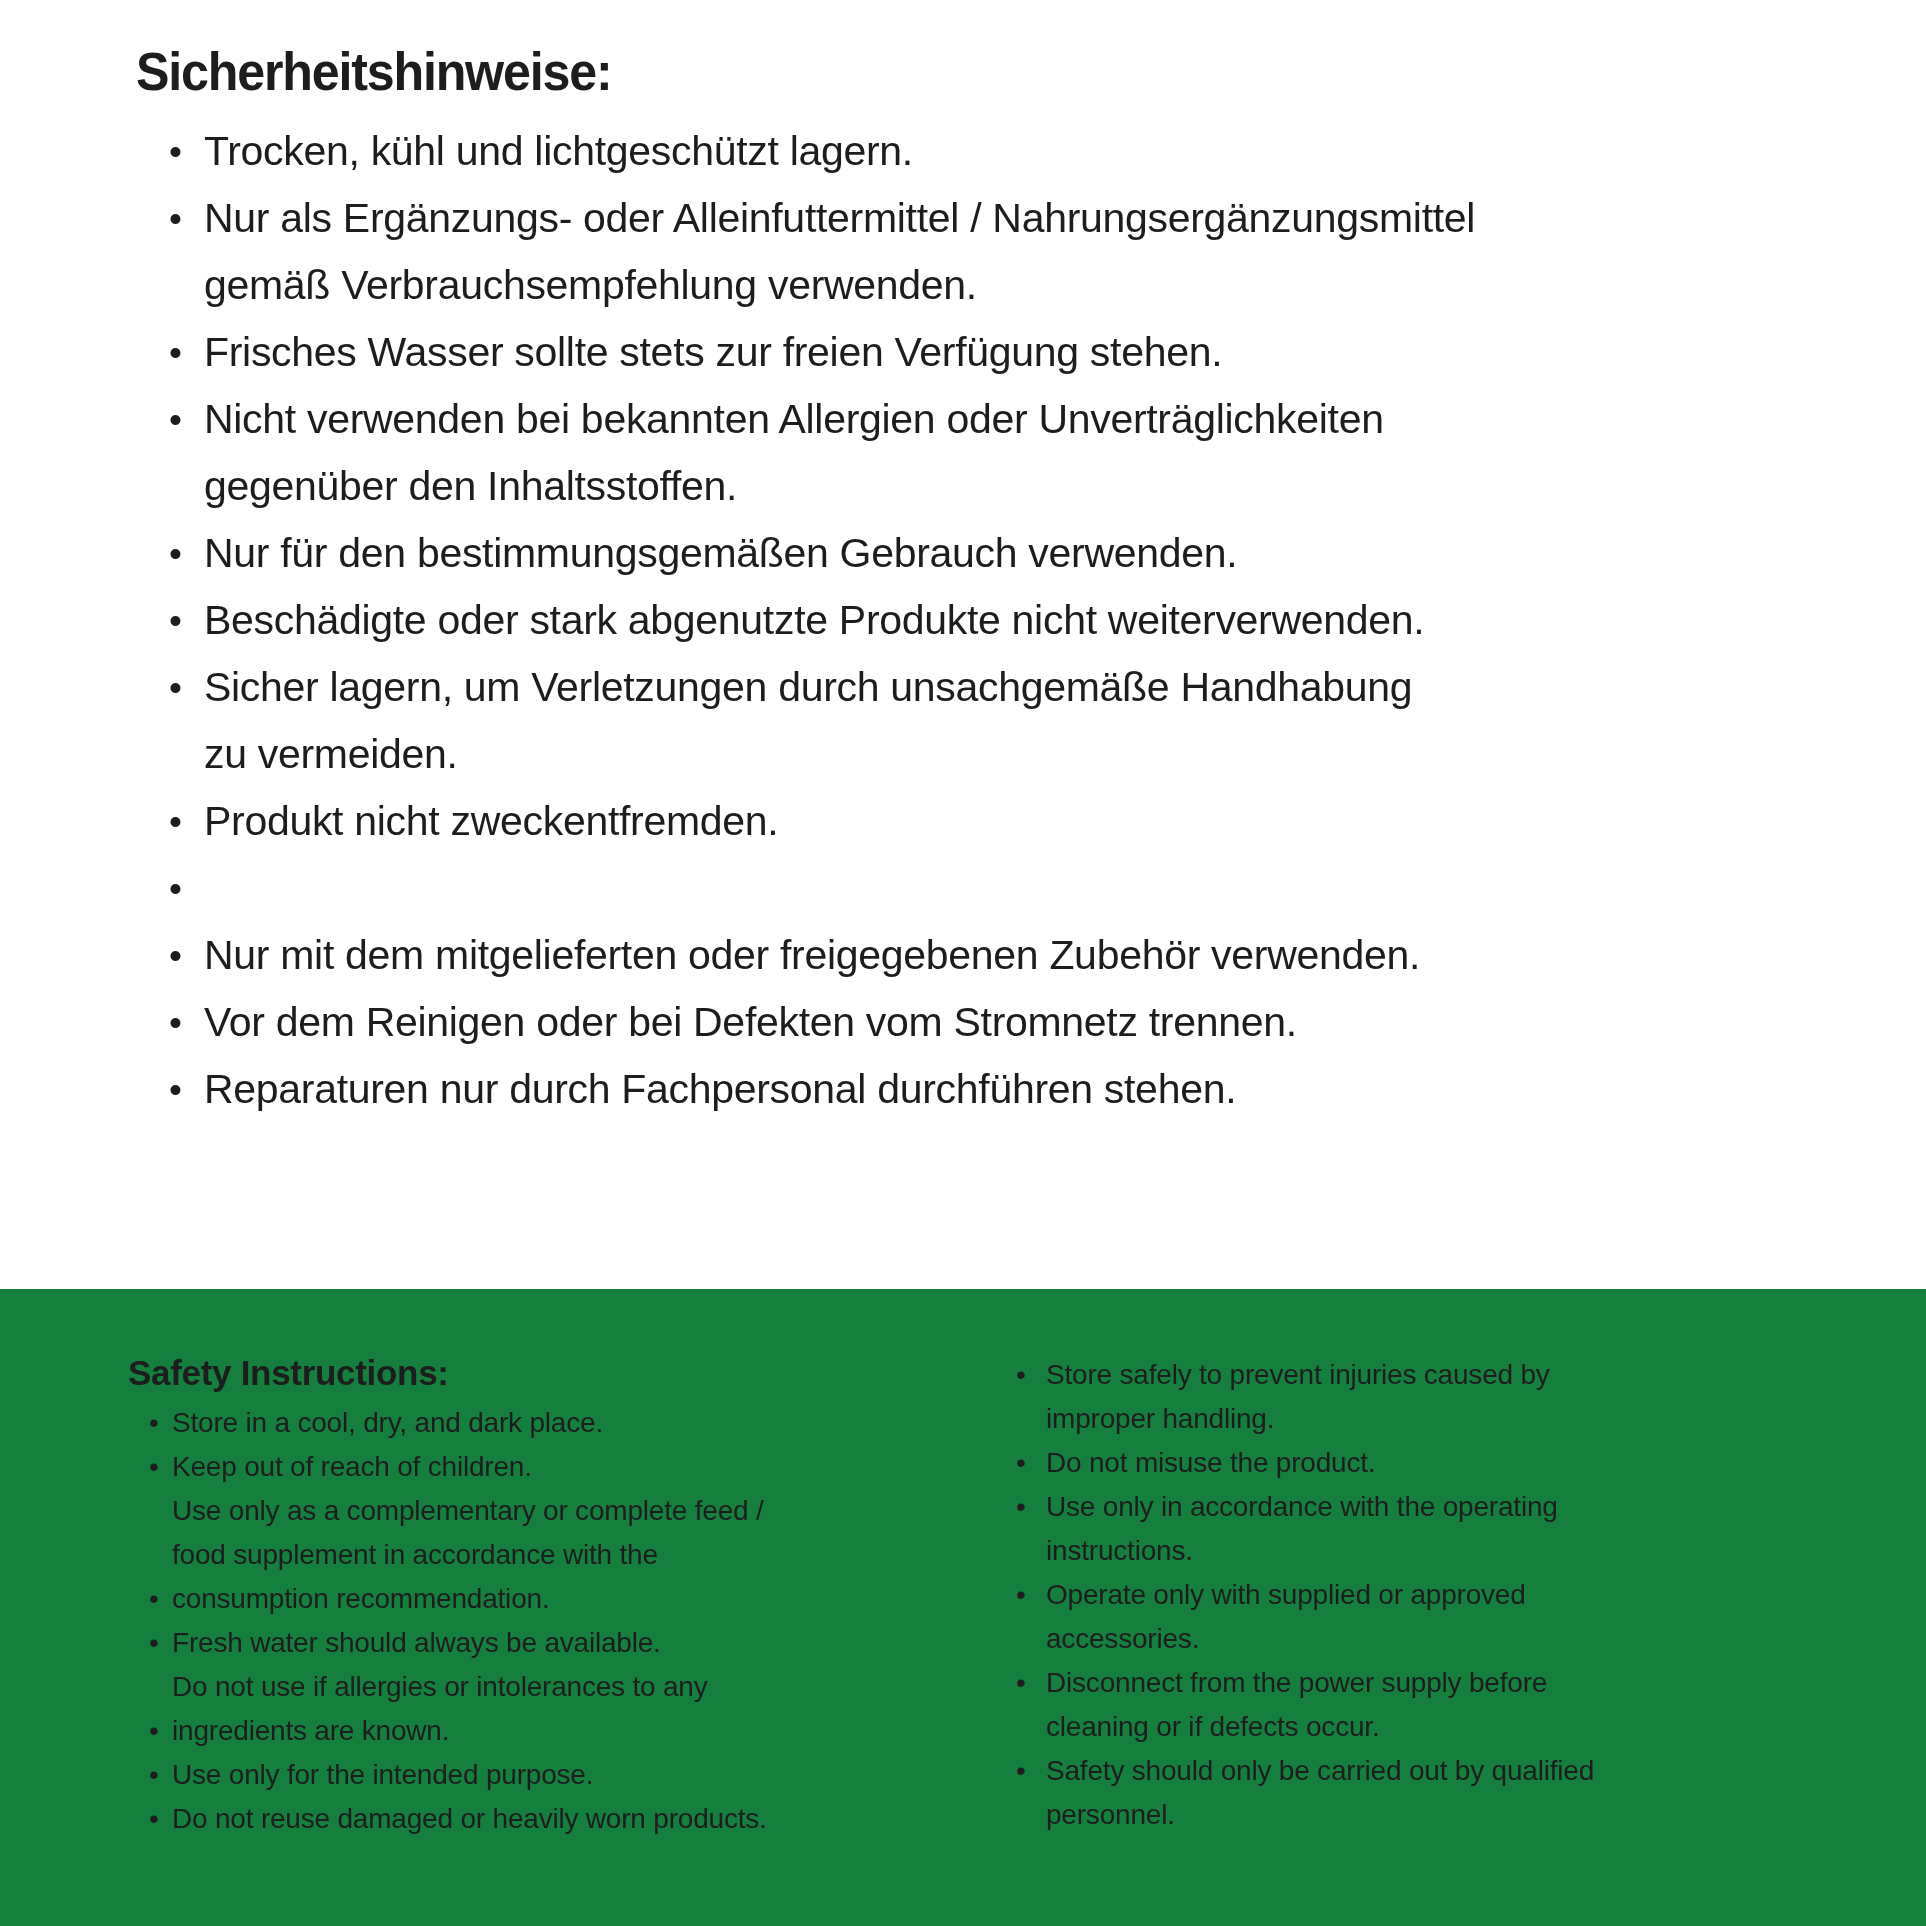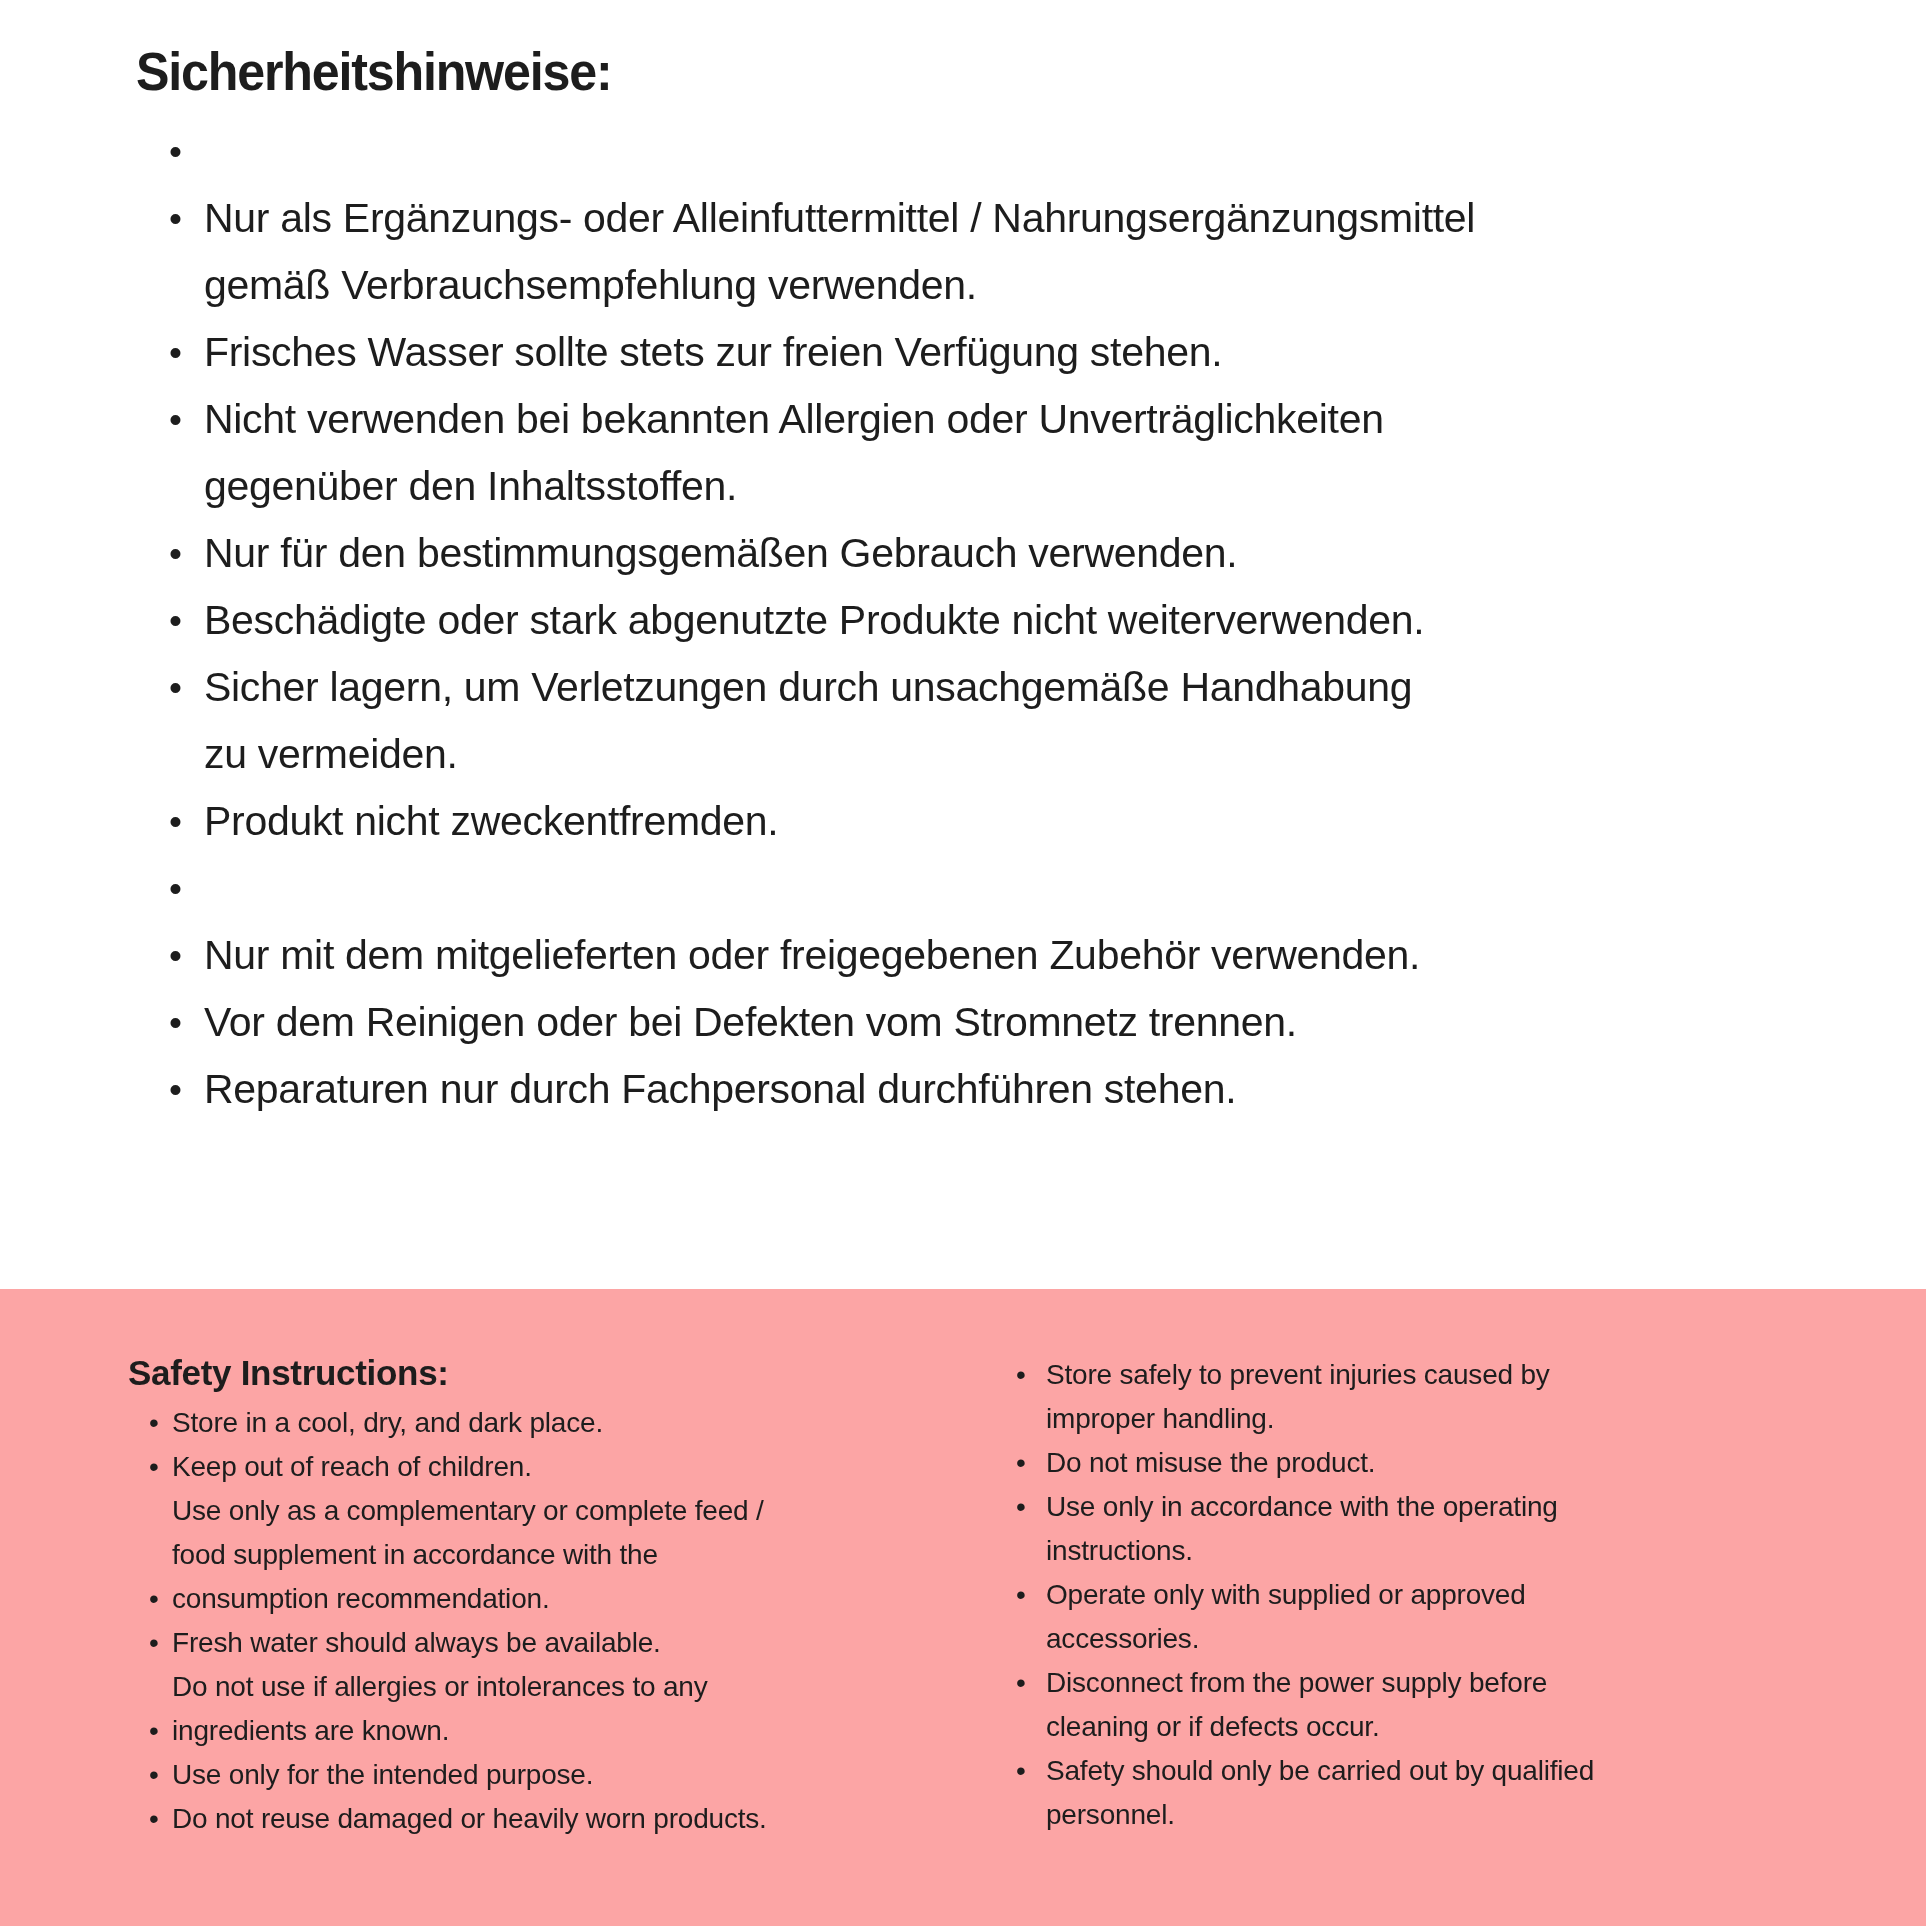--- a/index.html
+++ b/index.html
@@ -60,21 +60,21 @@
     white-space: pre-line;
   }
 
   
   .en-section {
     position: absolute;
     left: 0;
     top: 1289px;
     width: 1926px;
     height: 638px;
-    background: #fca5a5;
+    background: #15803d;
     box-sizing: border-box;
     padding: 64px 58px 0 128px;
     display: flex;
     align-items: flex-start;
   }
   .col-left {
     flex: 0 0 867px;
   }
   .col-right {
     flex: 1 1 auto;
@@ -113,20 +113,21 @@
   }
 </style>
 </head>
 <body>
 
 <div class="de-section">
   <h1 class="title-de">Sicherheitshinweise:</h1>
   <ul class="list de-list">
     <li class="row">
       <span class="dot-cell"></span>
+      <span class="txt">Trocken, kühl und lichtgeschützt lagern.</span>
     </li>
     <li class="row">
       <span class="dot-cell"></span>
       <span class="txt">Nur als Ergänzungs- oder Alleinfuttermittel / Nahrungsergänzungsmittel
 gemäß Verbrauchsempfehlung verwenden.</span>
     </li>
     <li class="row">
       <span class="dot-cell"></span>
       <span class="txt">Frisches Wasser sollte stets zur freien Verfügung stehen.</span>
     </li>

